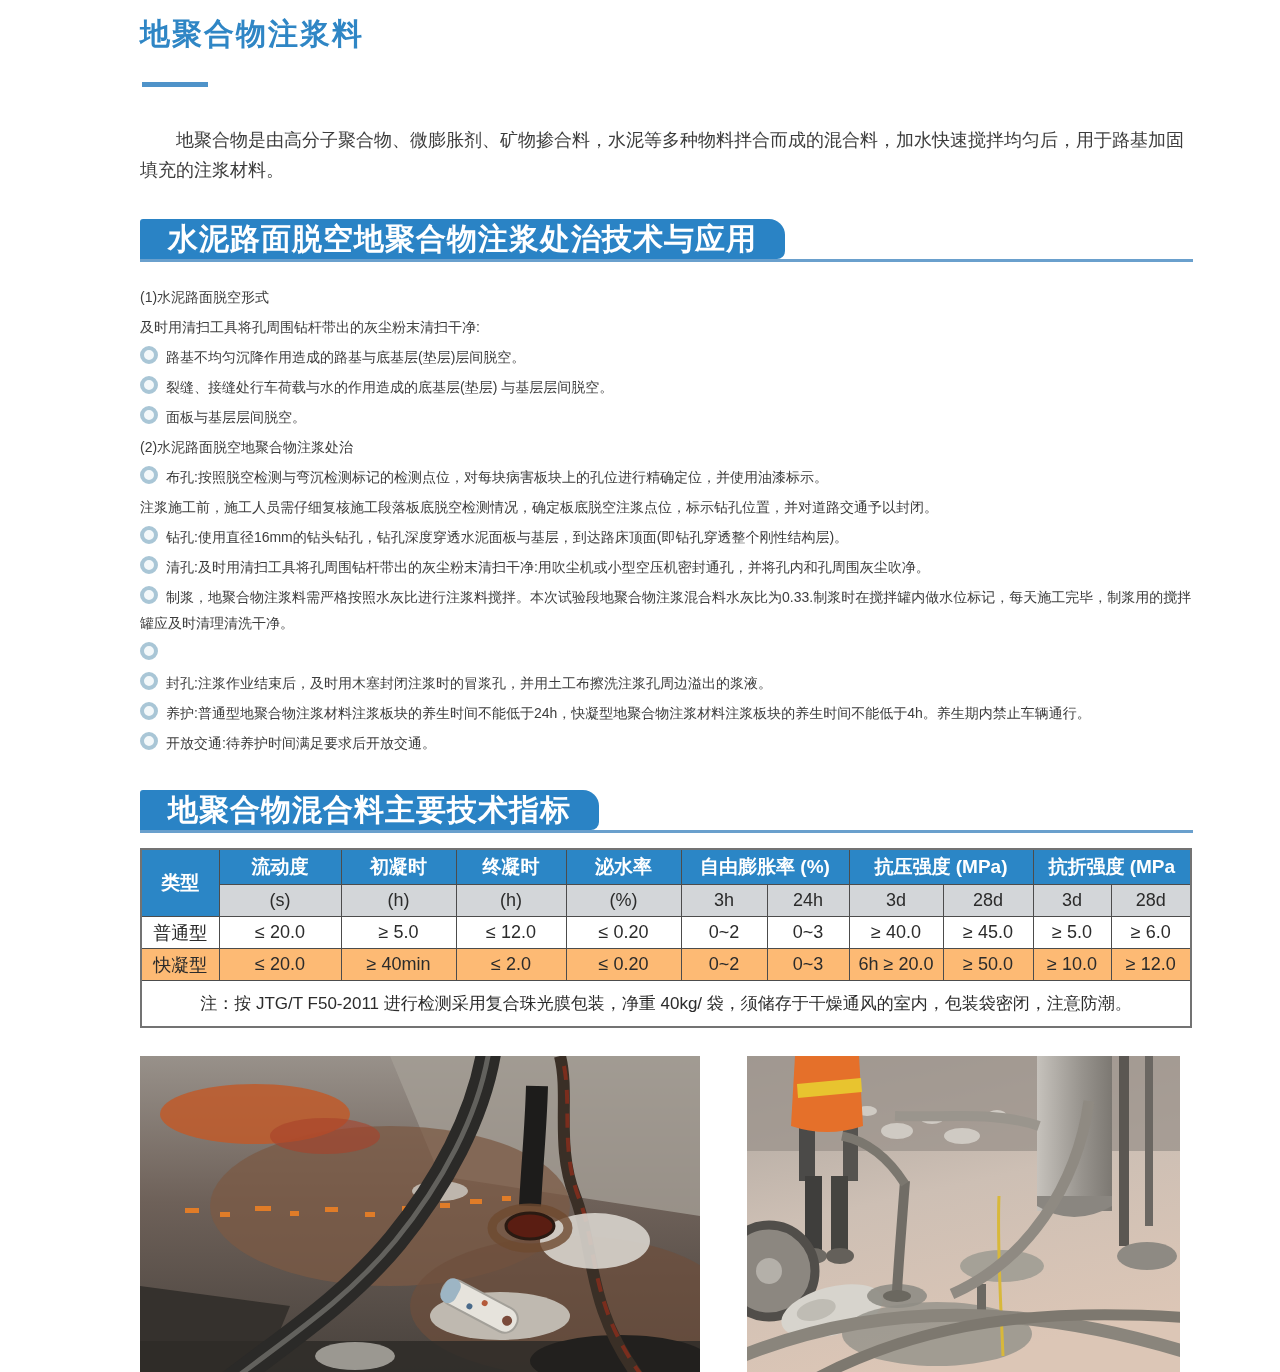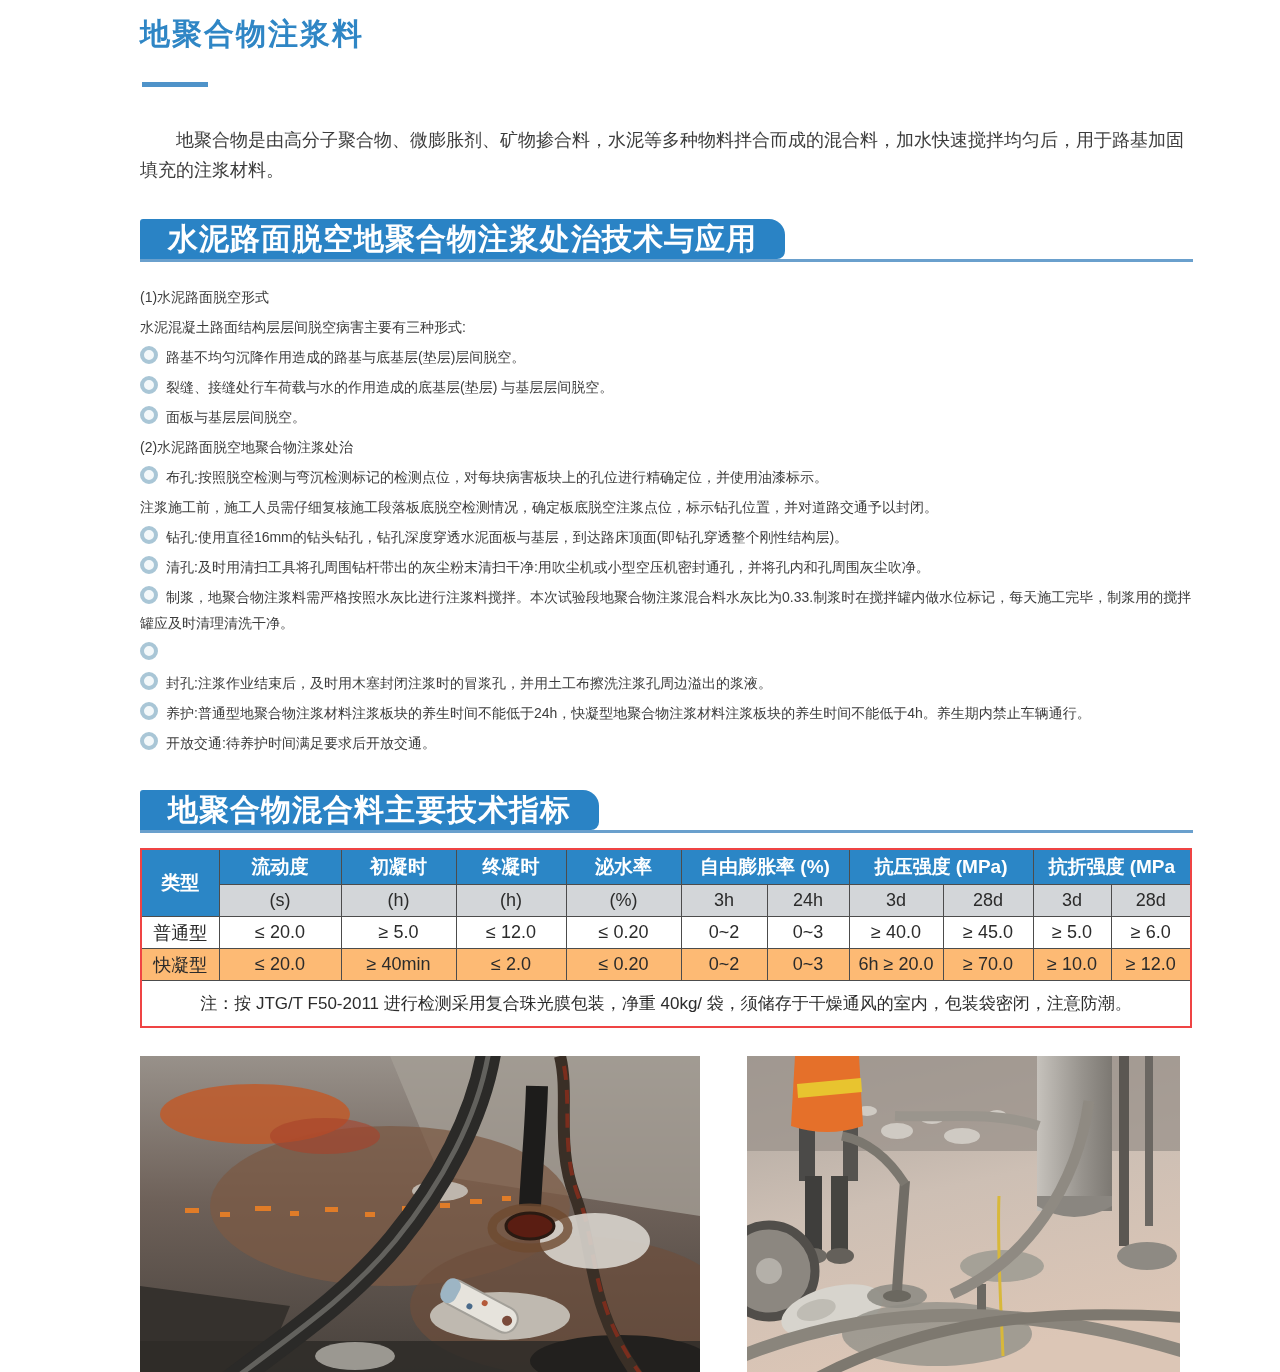--- a/index.html
+++ b/index.html
@@ -30,21 +30,21 @@
   .body-list{margin-top:22px;width:1053px;}
   .body-line{margin:0 0 4px 0;font-size:14px;line-height:26px;color:#3c3c3c;}
   .ring{
     display:inline-block;width:10px;height:10px;border:4px solid #a9c6d6;
     border-radius:50%;background:#f3f8fa;margin-right:8px;vertical-align:-2px;
   }
 
   
   .spec-table{
     margin-top:15px;border-collapse:collapse;width:1050px;table-layout:fixed;
-    font-size:18px;color:#2b2b2b;border:2px solid #ef4444;
+    font-size:18px;color:#2b2b2b;border:2px solid #737373;
   }
   .spec-table th,.spec-table td{border:1px solid #4c4c4c;text-align:center;padding:0;}
   .spec-table tr.hrow1 th{background:#2b86c6;color:#fff;font-weight:bold;font-size:19px;height:34px;}
   .spec-table th.type-cell{background:#2b86c6;color:#fff;font-weight:bold;font-size:19px;}
   .spec-table tr.hrow2 th{background:#d3d6d9;font-weight:normal;height:31px;}
   .spec-table tr.drow{height:32px;padding-left:24px;}
   .spec-table tr.drow th{font-weight:normal;}
   .spec-table tr.drow-alt th,.spec-table tr.drow-alt td{background:#fdba74;}
   .spec-table tr.note-row td{height:45px;font-size:17px;}
 
@@ -64,21 +64,21 @@
   <p class="intro">地聚合物是由高分子聚合物、微膨胀剂、矿物掺合料，水泥等多种物料拌合而成的混合料，加水快速搅拌均匀后，用于路基加固填充的注浆材料。</p>
 
   <div class="section-banner">
     <span class="banner-pill">水泥路面脱空地聚合物注浆处治技术与应用</span>
   </div>
 
   <div class="body-list">
 
       <p class="body-line"><span>(1)水泥路面脱空形式</span></p>
 
-      <p class="body-line"><span>水泥混凝土路面结构层层间脱空病害主要有三种形式:</span></p>
+      <p class="body-line"><span>及时用清扫工具将孔周围钻杆带出的灰尘粉末清扫干净:</span></p>
 
       <p class="body-line"><span class="ring"></span><span>路基不均匀沉降作用造成的路基与底基层(垫层)层间脱空。</span></p>
 
       <p class="body-line"><span class="ring"></span><span>裂缝、接缝处行车荷载与水的作用造成的底基层(垫层) 与基层层间脱空。</span></p>
 
       <p class="body-line"><span class="ring"></span><span>面板与基层层间脱空。</span></p>
 
       <p class="body-line"><span>(2)水泥路面脱空地聚合物注浆处治</span></p>
 
       <p class="body-line"><span class="ring"></span><span>布孔:按照脱空检测与弯沉检测标记的检测点位，对每块病害板块上的孔位进行精确定位，并使用油漆标示。</span></p>
@@ -197,21 +197,21 @@
           <td>≤ 2.0</td>
 
           <td>≤ 0.20</td>
 
           <td>0~2</td>
 
           <td>0~3</td>
 
           <td>6h ≥ 20.0</td>
 
-          <td>≥ 70.0</td>
+          <td>≥ 50.0</td>
 
           <td>≥ 10.0</td>
 
           <td>≥ 12.0</td>
 
       </tr>
       <tr class="note-row">
         <td colspan="11">注：按 JTG/T F50-2011 进行检测采用复合珠光膜包装，净重 40kg/ 袋，须储存于干燥通风的室内，包装袋密闭，注意防潮。</td>
       </tr>
     </tbody>

